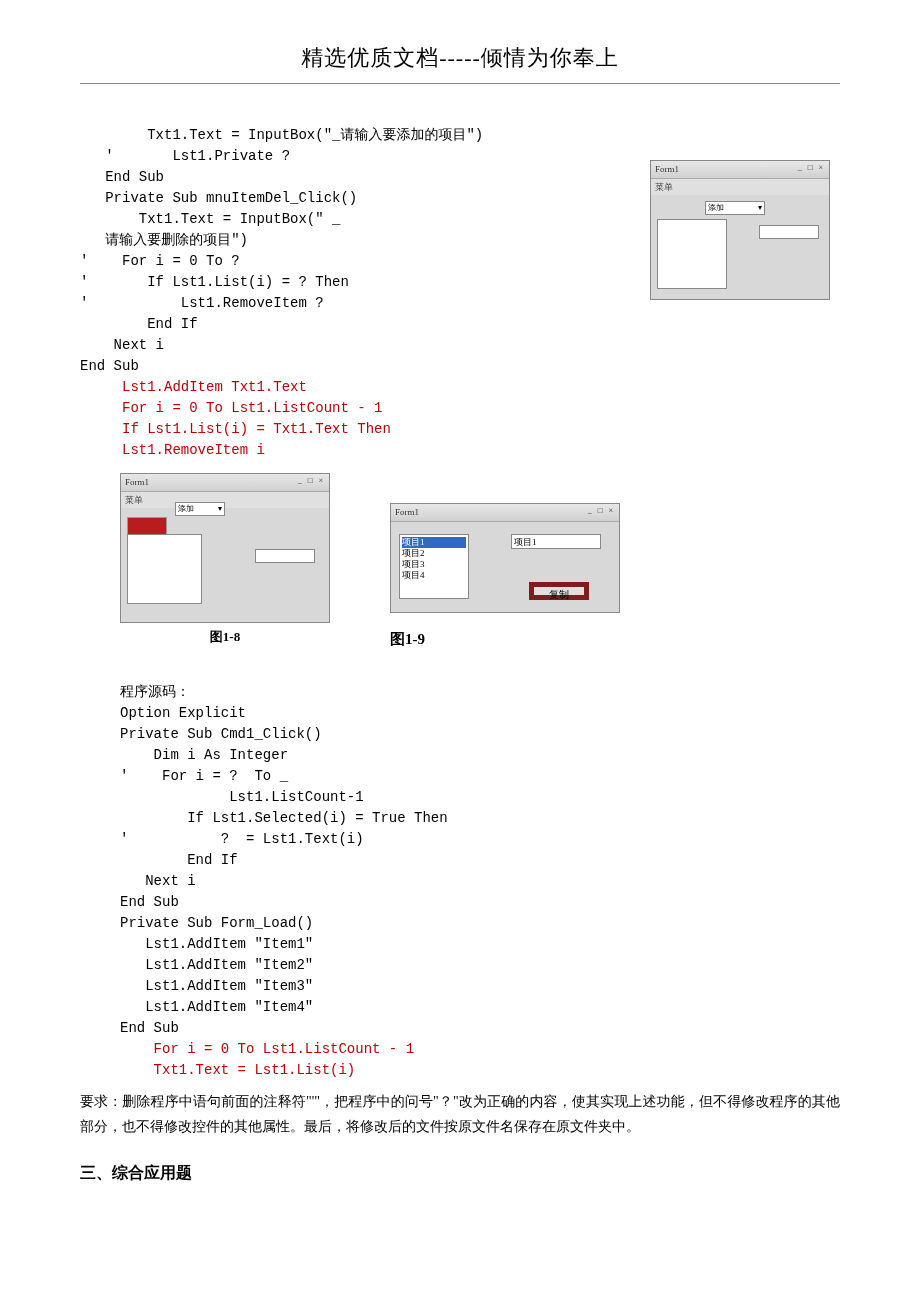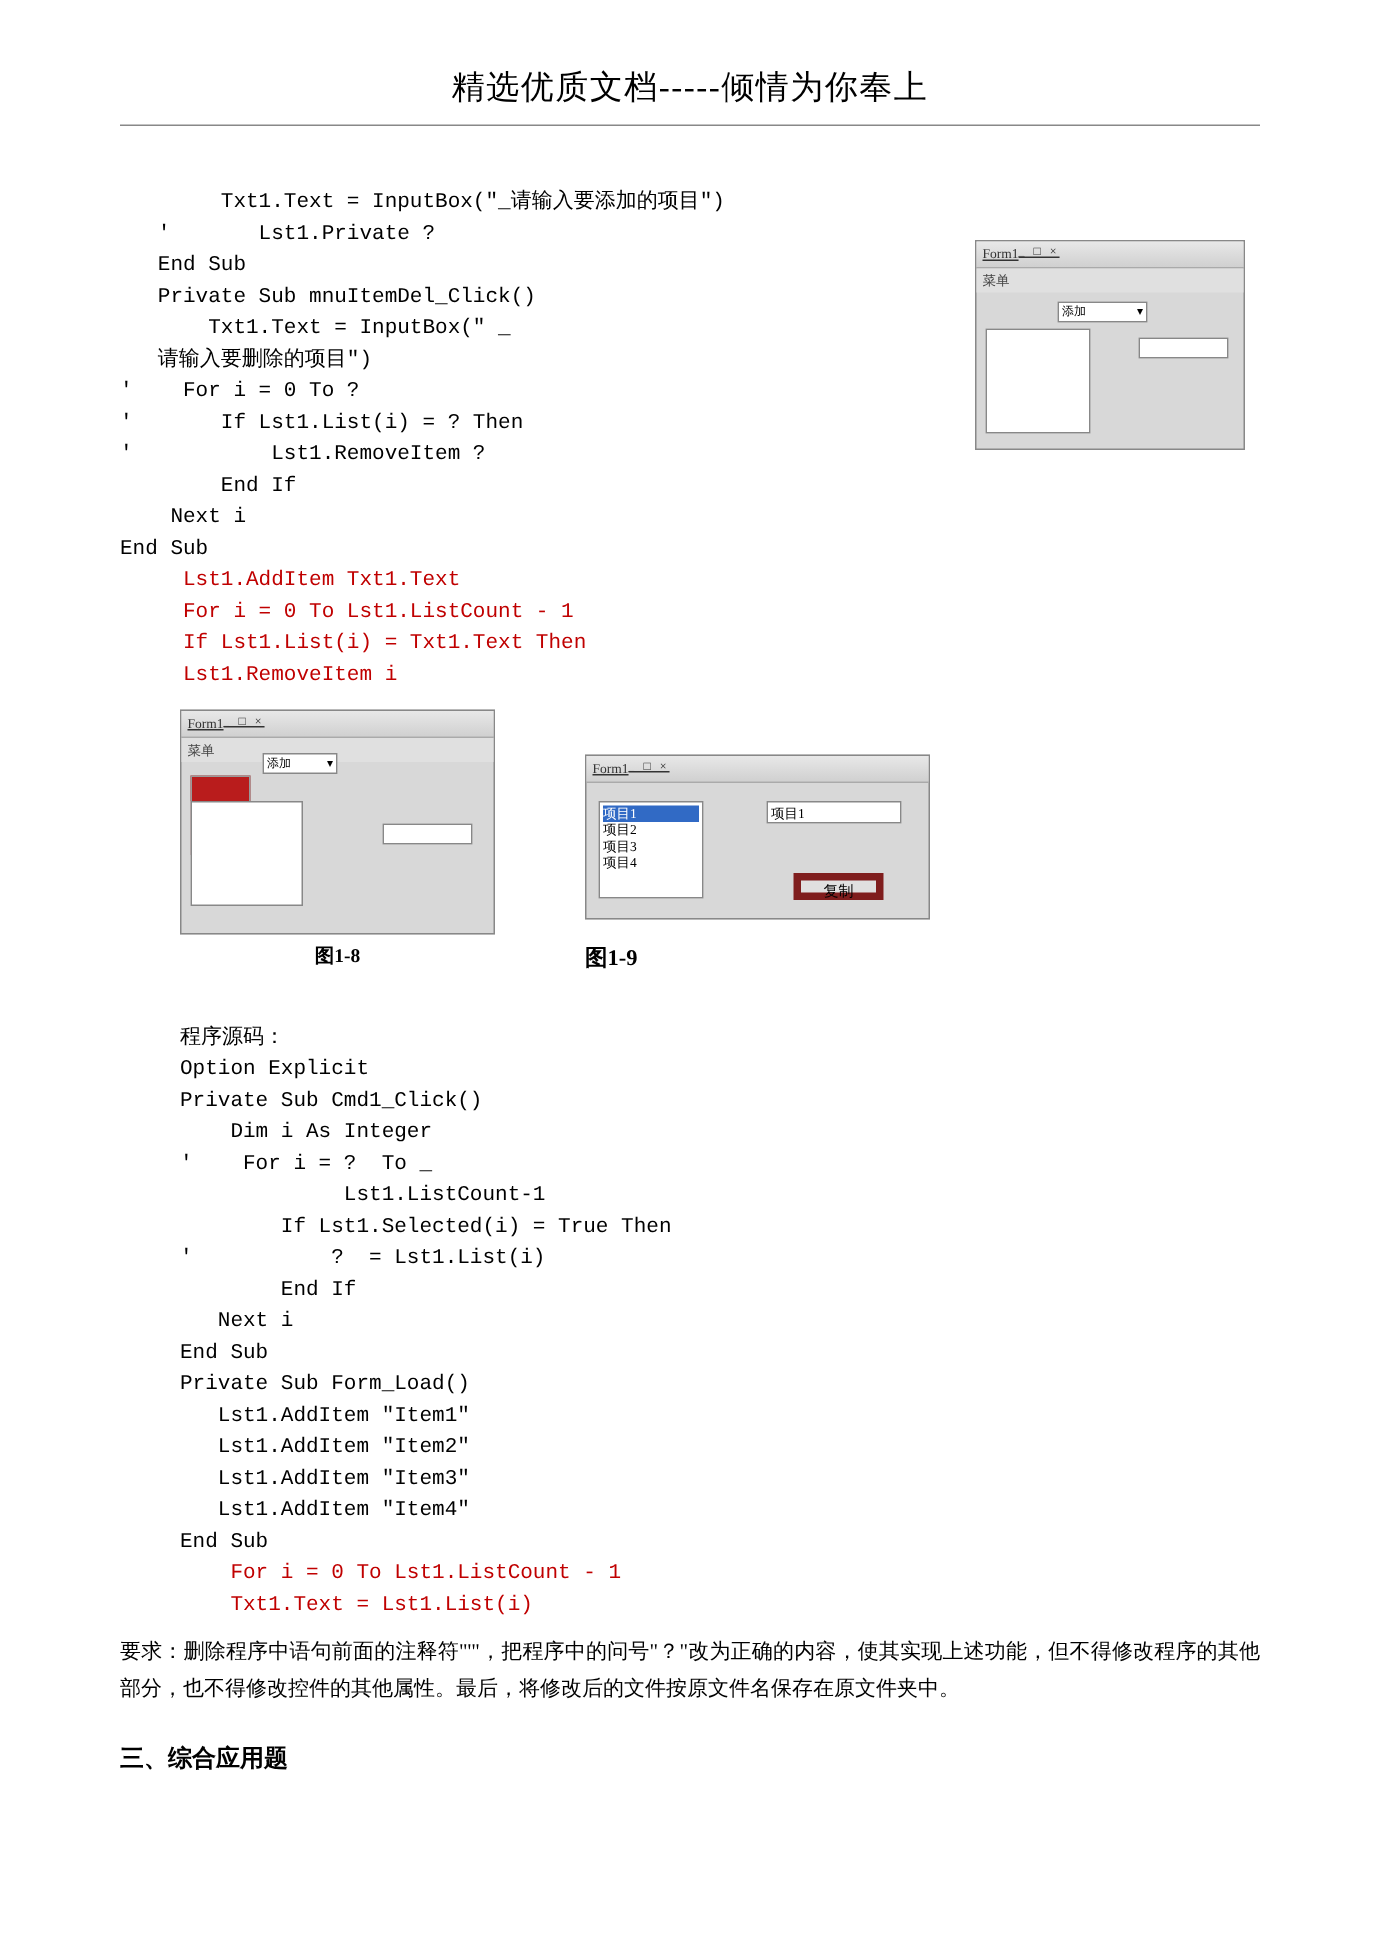--- a/index.html
+++ b/index.html
@@ -52,22 +52,21 @@
     border: 1px solid #888;
     background: #d8d8d8;
   }
   .fig-title {
     background: linear-gradient(#e8e8e8,#d0d0d0);
     font-size: 9px;
     padding: 1px 4px;
     border-bottom: 1px solid #aaa;
     color: #333;
     display: flex;
-    justify-content: flex-start;
-    text-decoration: underline;
+    justify-content: space-between;
   }
   .fig-menubar {
     font-size: 9px;
     padding: 1px 4px;
     background: #e0e0e0;
     color: #444;
     font-family: Liberation Serif, serif;
   }
   .fig-body { position: relative; padding: 6px; }
   .fig-list {
@@ -219,21 +218,21 @@
   </div>
 
   <div class="code-block" style="margin-left:40px;">
 <span>程序源码：</span>
 <span>Option Explicit</span>
 <span>Private Sub Cmd1_Click()</span>
 <span>    Dim i As Integer</span>
 <span>'    For i = ?  To _</span>
 <span>             Lst1.ListCount-1</span>
 <span>        If Lst1.Selected(i) = True Then</span>
-<span>'           ?  = Lst1.List(i)</span>
+<span>'           ?  = Lst1.Text(i)</span>
 <span>        End If</span>
 <span>   Next i</span>
 <span>End Sub</span>
 <span>Private Sub Form_Load()</span>
 <span>   Lst1.AddItem "Item1"</span>
 <span>   Lst1.AddItem "Item2"</span>
 <span>   Lst1.AddItem "Item3"</span>
 <span>   Lst1.AddItem "Item4"</span>
 <span>End Sub</span>
 <span class="code-red">    For i = 0 To Lst1.ListCount - 1</span>

